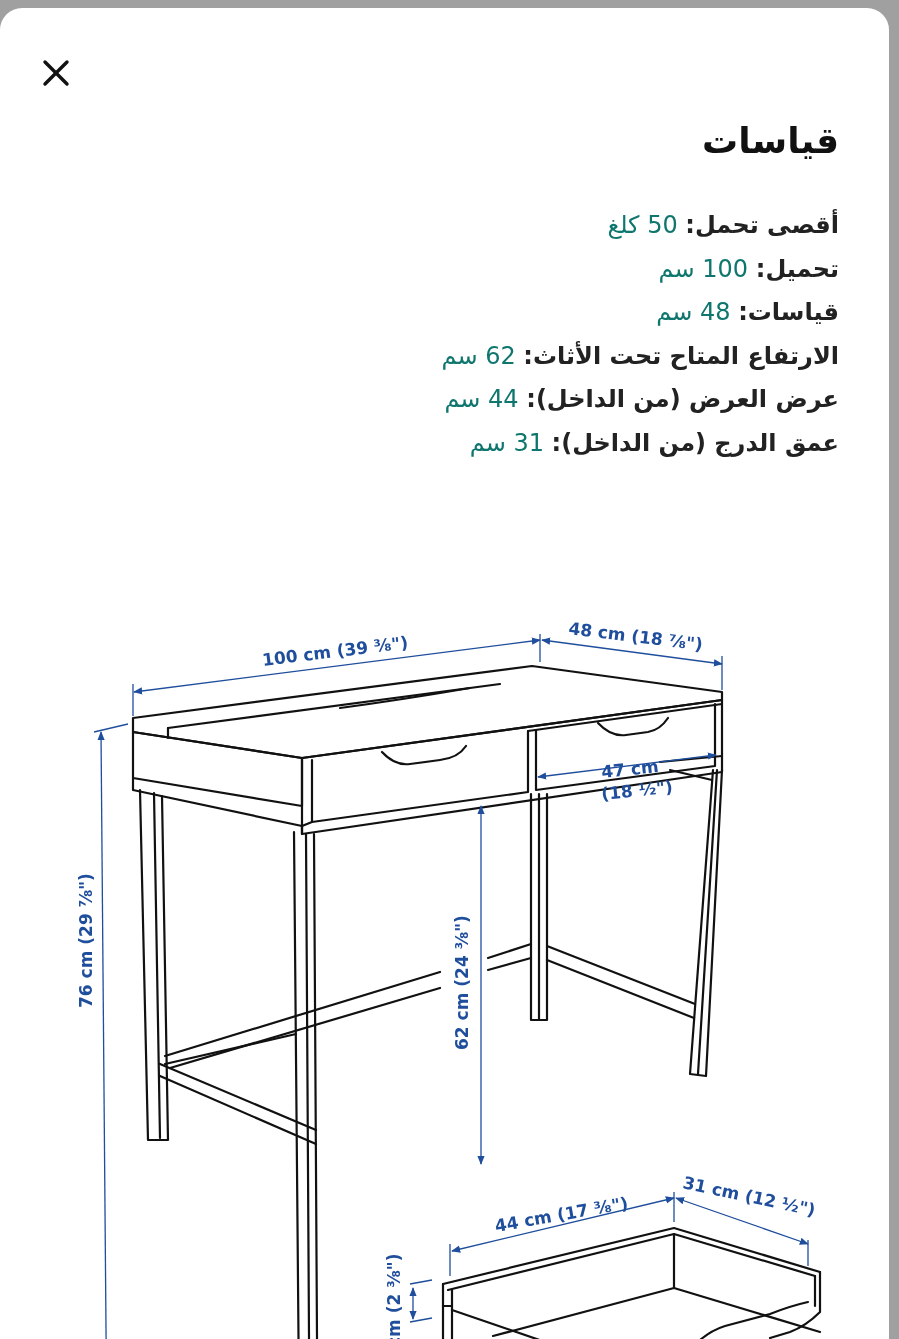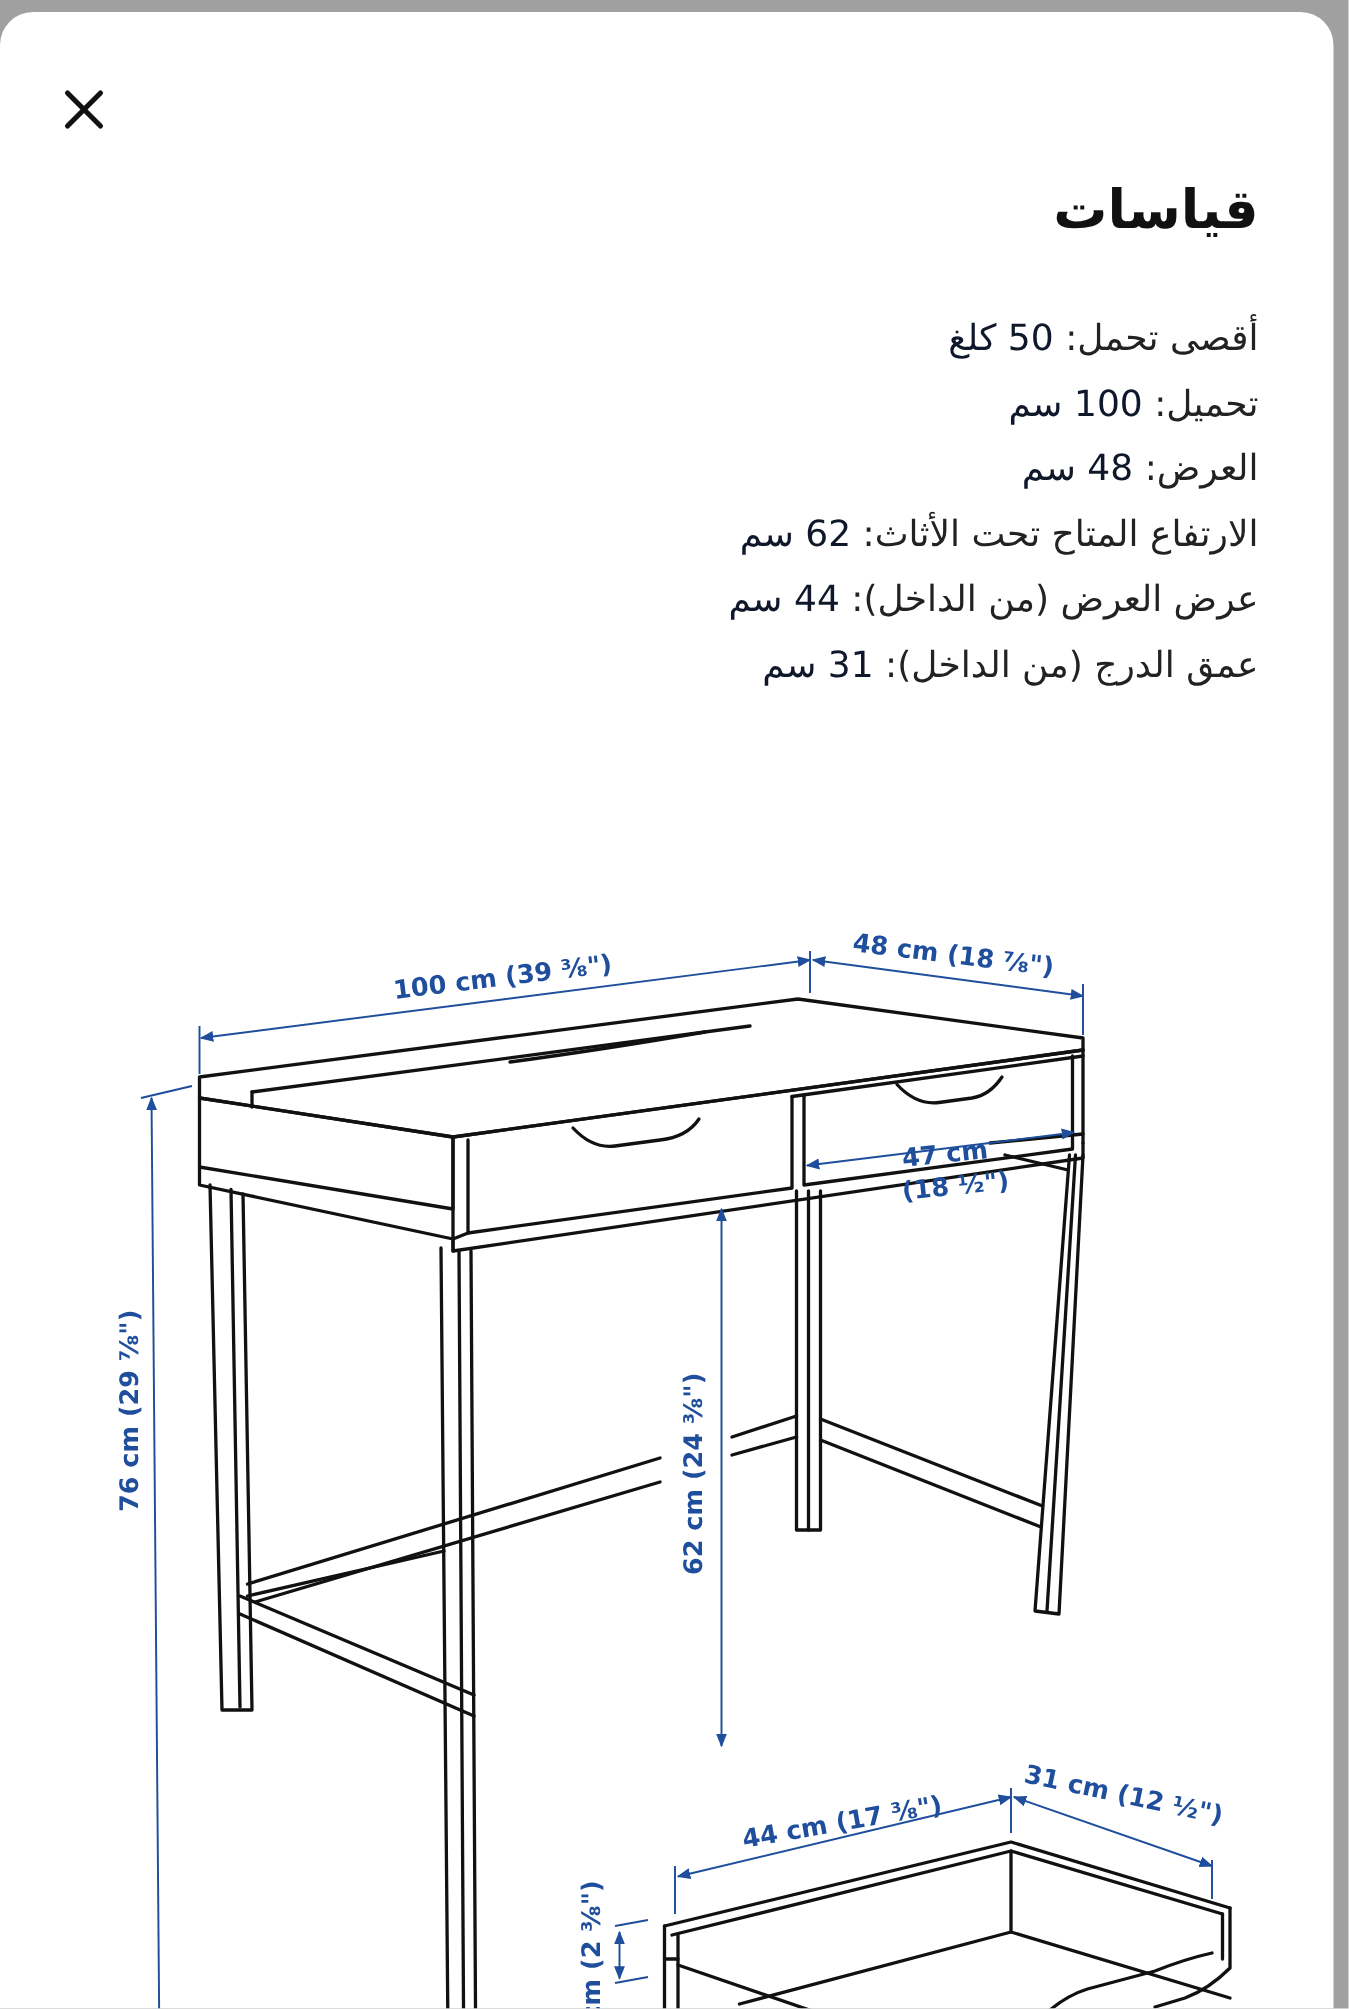--- a/index.html
+++ b/index.html
@@ -25,22 +25,22 @@
       font-size: 36px; font-weight: bold; color: #111;
       direction: rtl; margin: 0;
     }
     .specs {
       position: absolute; right: 50px; top: 196px;
       direction: rtl; text-align: right; margin: 0; padding: 0; list-style: none;
     }
     .specs li {
       font-size: 24px; line-height: 43.5px; color: #333; white-space: nowrap;
     }
-    .specs .lbl { font-weight: normal; color: #222; margin-top: 15px; }
-    .specs .val { font-weight: normal; color: #0f172a; }
+    .specs .lbl { font-weight: bold; color: #222; margin-top: 15px; }
+    .specs .val { font-weight: normal; color: #0f766e; }
     .diagram {
       position: absolute; left: 0; top: 592px; width: 899px; height: 747px;
     }
     .diagram svg { display: block; }
     .dim-text {
       font-family: "DejaVu Sans", sans-serif; font-weight: bold;
       fill: #1f4e9c; font-size: 17px;
     }
   </style>
 </head>
@@ -53,21 +53,21 @@
       <line x1="9" y1="12" x2="31" y2="34" stroke="#111" stroke-width="3.4" stroke-linecap="round"></line>
       <line x1="31" y1="12" x2="9" y2="34" stroke="#111" stroke-width="3.4" stroke-linecap="round"></line>
     </svg>
   </button>
 
   <h1 class="title">قياسات</h1>
 
   <ul class="specs">
     <li><span class="lbl">أقصى تحمل:</span><span class="val"> 50 كلغ</span></li>
     <li><span class="lbl">تحميل:</span><span class="val"> 100 سم</span></li>
-    <li><span class="lbl">العرض:</span><span class="val"> 48 سم</span></li>
+    <li><span class="lbl">قياسات:</span><span class="val"> 48 سم</span></li>
     <li><span class="lbl">الارتفاع المتاح تحت الأثاث:</span><span class="val"> 62 سم</span></li>
     <li><span class="lbl">عرض العرض (من الداخل):</span><span class="val"> 44 سم</span></li>
     <li><span class="lbl">عمق الدرج (من الداخل):</span><span class="val"> 31 سم</span></li>
   </ul>
 
   <div class="diagram">
 
     <svg width="899" height="747" viewBox="0 0 899 747">
       <defs>
         <marker id="arr" viewBox="0 0 10 10" refX="9" refY="5" markerWidth="7" markerHeight="7" orient="auto-start-reverse">

